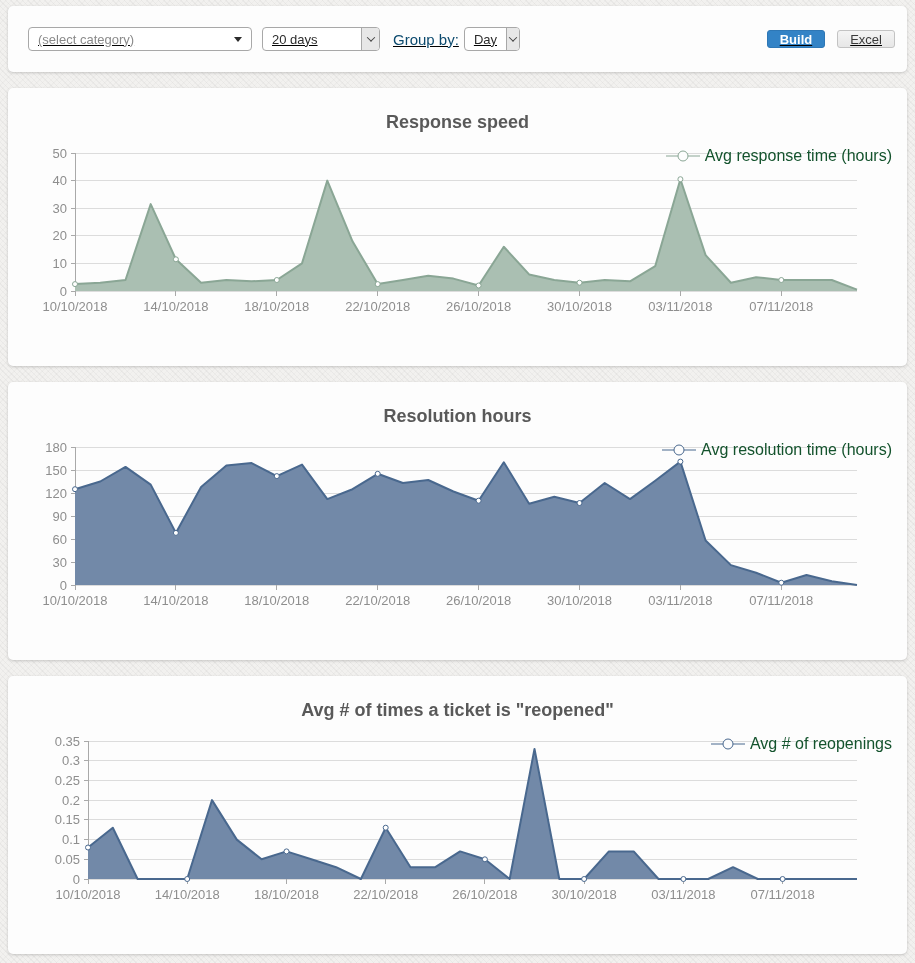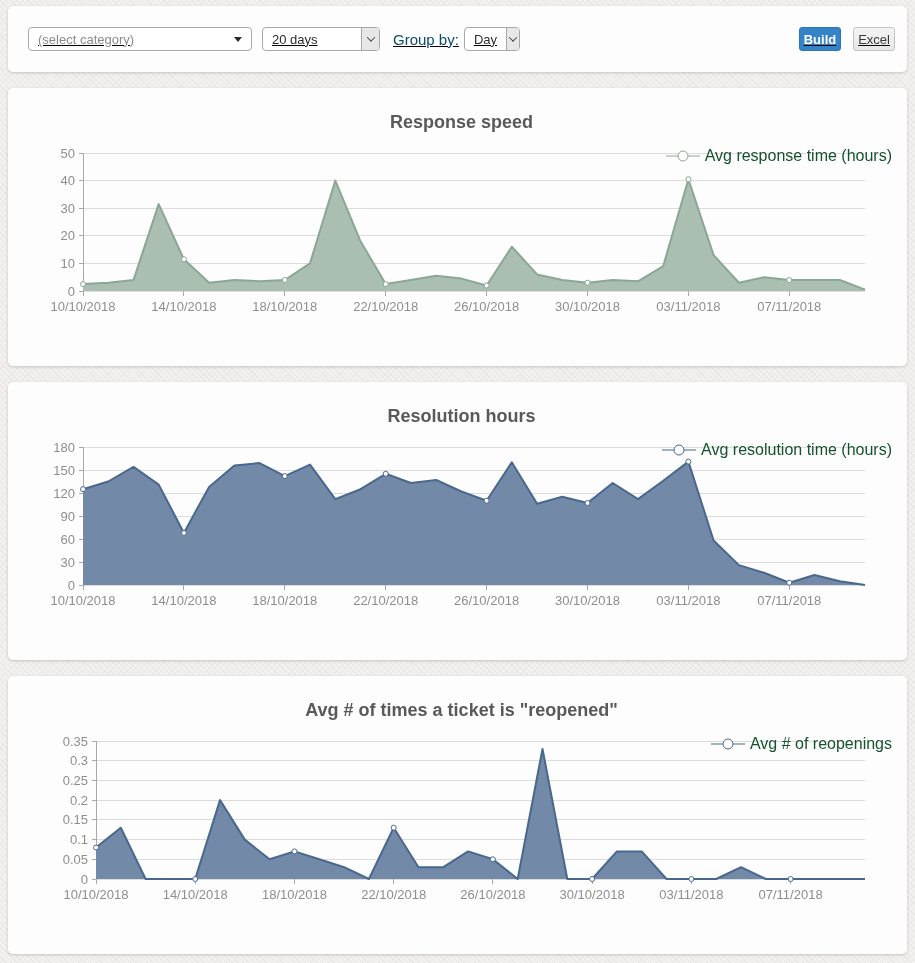--- a/index.html
+++ b/index.html
@@ -10,21 +10,20 @@
     background-image:
       repeating-linear-gradient(45deg, rgba(0,0,0,0.035) 0px, rgba(0,0,0,0.035) 1px, transparent 1px, transparent 4px),
       repeating-linear-gradient(135deg, rgba(0,0,0,0.02) 0px, rgba(0,0,0,0.02) 1px, transparent 1px, transparent 4px);
     overflow:hidden;
   }
   .panel {
     background:#fdfdfd;
     border-radius:5px;
     box-shadow:0 1px 3px rgba(0,0,0,0.18);
     margin:0 8px 16px 8px;
-    padding-left:8px;
   }
   
   .toolbar {
     margin-top:6px;
     height:66px;
     display:flex;
     align-items:center;
     padding:0 12px 0 20px;
     text-decoration:underline;
   }
@@ -58,25 +57,25 @@
     width:6px; height:6px;
     border-right:1px solid #444;
     border-bottom:1px solid #444;
     transform:rotate(45deg) translate(-1px,-1px);
   }
   .period { width:118px; margin-left:10px; }
   .groupby-label { font-size:15px; color:#0c4a6e; margin-left:13px; }
   .group { width:56px; margin-left:5px; }
   .tb-spacer { flex:1; }
   .btn {
-    height:24px;
+    height:18px;
     border-radius:3px;
     font-family:"Liberation Sans", sans-serif;
     font-size:13px;
-    padding:0 4px;
+    padding:0 12px;
     cursor:pointer;
   }
   .btn-build {
     background:#3383c6;
     border:1px solid #2e77b5;
     color:#fff;
     font-weight:bold;
   }
   .btn-excel {
     background:linear-gradient(#f4f4f4,#e7e7e7);

